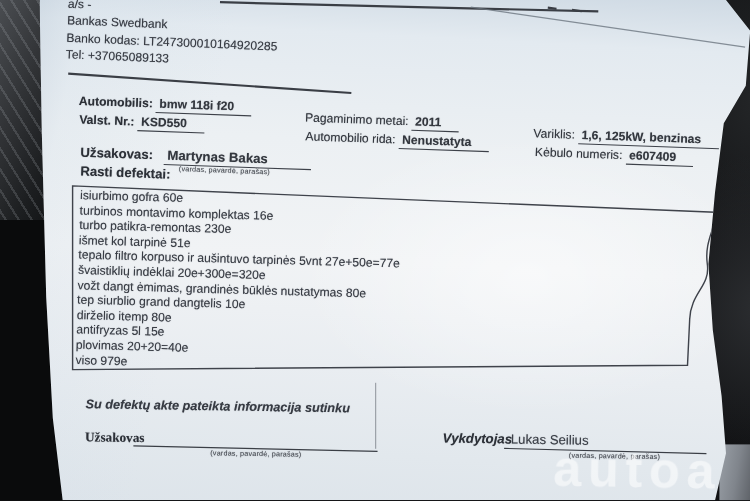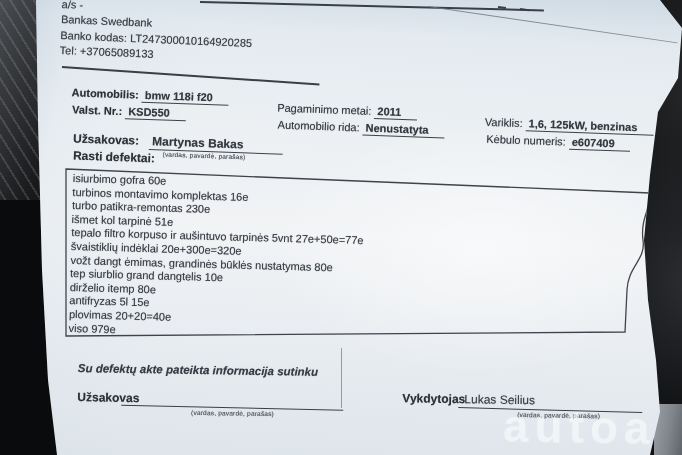--- a/index.html
+++ b/index.html
@@ -126,24 +126,24 @@
         <div class="drow">antifryzas 5l 15e</div>
         <div class="drow">plovimas 20+20=40e</div>
         <div class="drow">viso 979e</div>
       </div>
     </div>
 
     <div class="crease" style="left:341px;top:348px;width:1px;height:60px;background:rgba(70,76,86,.5);"></div>
 
     <div class="blk txt" style="left:70px;top:358px;transform:rotate(0.9deg);">
       <div class="abs" style="left:8px;top:4px;font-size:11.5px;font-style:italic;font-weight:bold;color:#363a42;">Su defektų akte pateikta informacija sutinku</div>
-      <div class="abs fs12 lbl" style="left:8px;top:32px;">Užsakovas</div>
+      <div class="abs fs12 lbl" style="left:8px;top:32px;font-family:Liberation Serif, serif;">Užsakovas</div>
       <div class="rule" style="left:52px;top:46px;width:222px;height:1.4px;transform:rotate(0.4deg);"></div>
       <div class="abs note" style="left:122px;top:49px;">(vardas, pavardė, parašas)</div>
-      <div class="abs fs12 lbl" style="left:333px;top:28px;">Vykdytojas</div>
+      <div class="abs fs12 lbl" style="left:333px;top:28px;font-style:italic;">Vykdytojas</div>
       <div class="abs fs12" style="left:395px;top:28px;color:#3c4048;">Lukas Seilius</div>
       <div class="rule" style="left:389px;top:43px;width:184px;height:1.4px;transform:rotate(0.6deg);"></div>
       <div class="abs note" style="left:448px;top:46px;">(vardas, pavardė, parašas)</div>
     </div>
 
     <div class="watermark">autoa</div>
   </div>
 </div>
 
 </body></html>

